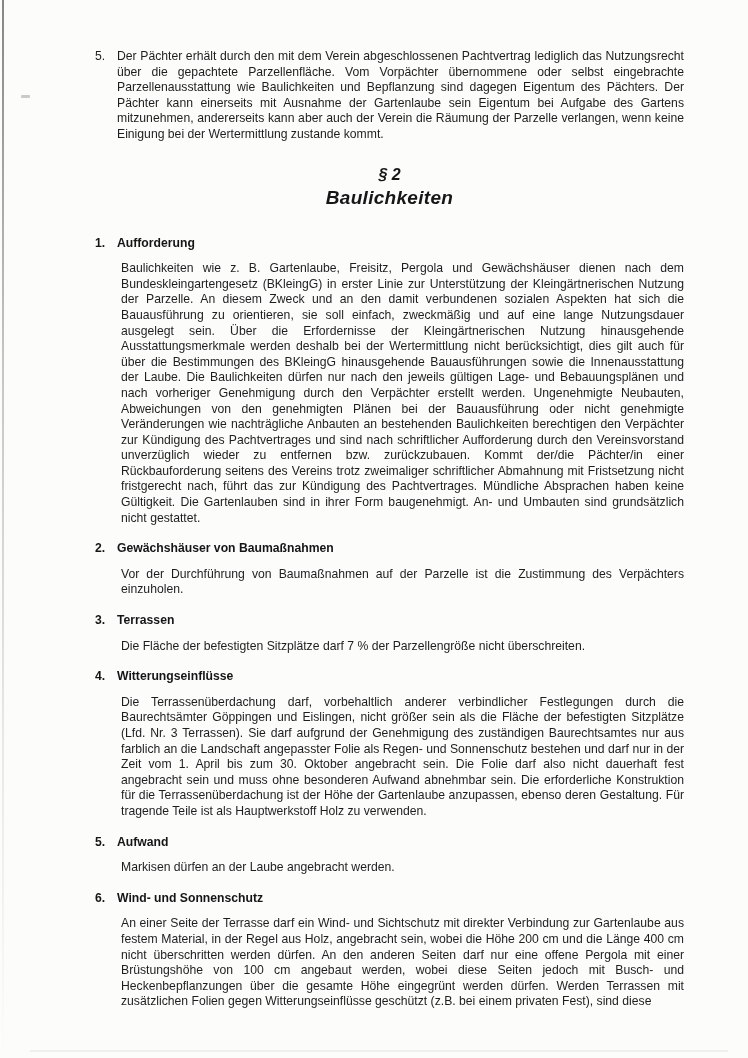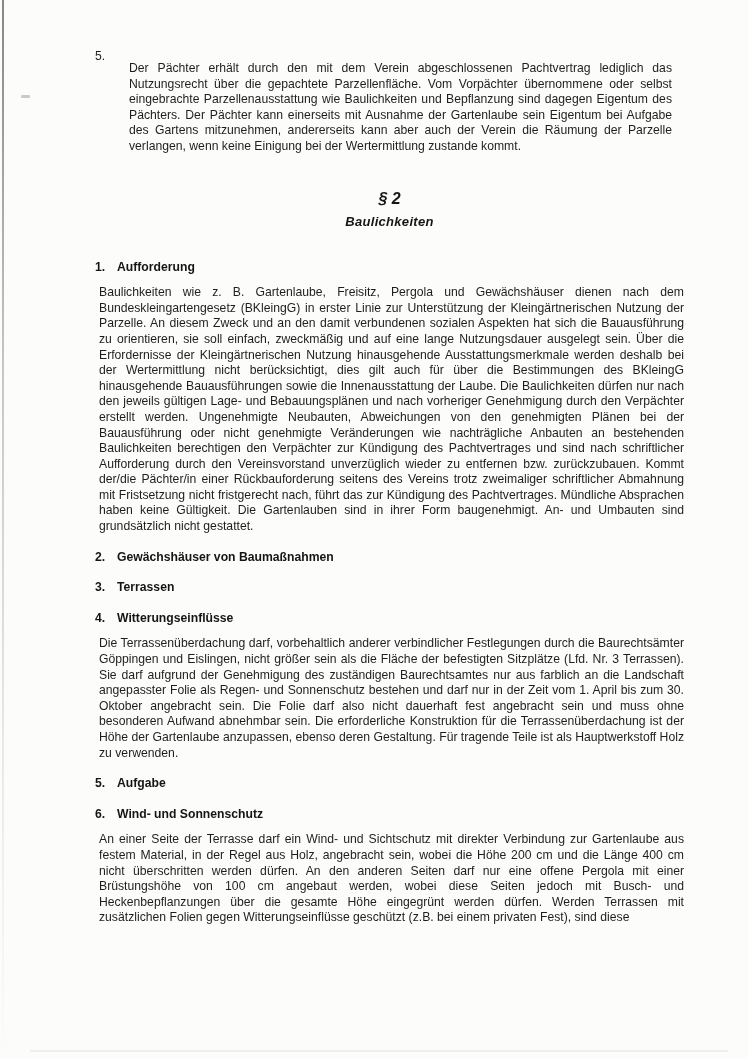--- a/index.html
+++ b/index.html
@@ -18,38 +18,38 @@
     position: absolute;
     left: 95px;
     right: 64px;
     top: 49px;
     font-size: 12.2px;
     line-height: 15.6px;
   }
   .item { display: flex; }
   .num { flex: 0 0 22px; }
   .body-text, .section-body {
-    margin: 12px;
+    margin: 0;
     flex: 1;
     text-align: justify;
     text-justify: inter-word;
   }
   .intro-item { margin-bottom: 21px; }
   .chapter-heading {
     text-align: center;
     font-weight: bold;
     font-style: italic;
     margin: 0 0 26px 0;
     color: #161616;
   }
   .chapter-heading .mark  { font-size: 16px;   line-height: 22px; }
-  .chapter-heading .title { font-size: 13px; line-height: 24px; letter-spacing: .3px; }
+  .chapter-heading .title { font-size: 19px; line-height: 24px; letter-spacing: .3px; }
   .section { margin-top: 15px; }
   .section-head { font-weight: bold; color: #151515; }
-  .section-body { margin: 10px 0 0 4px; }
+  .section-body { margin: 10px 0 0 26px; }
   
   .scan-line {
     position: absolute;
     left: 2px; top: 0;
     width: 2px; height: 100%;
     background: linear-gradient(
       to bottom,
       rgba(55,55,55,0.60) 0%,
       rgba(110,110,110,0.38) 35%,
       rgba(150,150,150,0.20) 70%,
@@ -97,42 +97,45 @@
         <span class="section-title">Aufforderung</span>
       </div>
       <p class="section-body">Baulichkeiten wie z. B. Gartenlaube, Freisitz, Pergola und Gewächshäuser dienen nach dem Bundeskleingartengesetz (BKleingG) in erster Linie zur Unterstützung der Kleingärtnerischen Nutzung der Parzelle. An diesem Zweck und an den damit verbundenen sozialen Aspekten hat sich die Bauausführung zu orientieren, sie soll einfach, zweckmäßig und auf eine lange Nutzungsdauer ausgelegt sein. Über die Erfordernisse der Kleingärtnerischen Nutzung hinausgehende Ausstattungsmerkmale werden deshalb bei der Wertermittlung nicht berücksichtigt, dies gilt auch für über die Bestimmungen des BKleingG hinausgehende Bauausführungen sowie die Innenausstattung der Laube. Die Baulichkeiten dürfen nur nach den jeweils gültigen Lage- und Bebauungsplänen und nach vorheriger Genehmigung durch den Verpächter erstellt werden. Ungenehmigte Neubauten, Abweichungen von den genehmigten Plänen bei der Bauausführung oder nicht genehmigte Veränderungen wie nachträgliche Anbauten an bestehenden Baulichkeiten berechtigen den Verpächter zur Kündigung des Pachtvertrages und sind nach schriftlicher Aufforderung durch den Vereinsvorstand unverzüglich wieder zu entfernen bzw. zurückzubauen. Kommt der/die Pächter/in einer Rückbauforderung seitens des Vereins trotz zweimaliger schriftlicher Abmahnung mit Fristsetzung nicht fristgerecht nach, führt das zur Kündigung des Pachtvertrages. Mündliche Absprachen haben keine Gültigkeit. Die Gartenlauben sind in ihrer Form baugenehmigt. An- und Umbauten sind grundsätzlich nicht gestattet.</p>
     </div>
 
     <div class="section">
       <div class="item section-head">
         <span class="num">2.</span>
         <span class="section-title">Gewächshäuser von Baumaßnahmen</span>
       </div>
+      <p class="section-body">Vor der Durchführung von Baumaßnahmen auf der Parzelle ist die Zustimmung des Verpächters einzuholen.</p>
     </div>
 
     <div class="section">
       <div class="item section-head">
         <span class="num">3.</span>
         <span class="section-title">Terrassen</span>
       </div>
+      <p class="section-body">Die Fläche der befestigten Sitzplätze darf 7 % der Parzellengröße nicht überschreiten.</p>
     </div>
 
     <div class="section">
       <div class="item section-head">
         <span class="num">4.</span>
         <span class="section-title">Witterungseinflüsse</span>
       </div>
       <p class="section-body">Die Terrassenüberdachung darf, vorbehaltlich anderer verbindlicher Festlegungen durch die Baurechtsämter Göppingen und Eislingen, nicht größer sein als die Fläche der befestigten Sitzplätze (Lfd. Nr. 3 Terrassen). Sie darf aufgrund der Genehmigung des zuständigen Baurechtsamtes nur aus farblich an die Landschaft angepasster Folie als Regen- und Sonnenschutz bestehen und darf nur in der Zeit vom 1. April bis zum 30. Oktober angebracht sein. Die Folie darf also nicht dauerhaft fest angebracht sein und muss ohne besonderen Aufwand abnehmbar sein. Die erforderliche Konstruktion für die Terrassenüberdachung ist der Höhe der Gartenlaube anzupassen, ebenso deren Gestaltung. Für tragende Teile ist als Hauptwerkstoff Holz zu verwenden.</p>
     </div>
 
     <div class="section">
       <div class="item section-head">
         <span class="num">5.</span>
-        <span class="section-title">Aufgabe</span>
+        <span class="section-title">Aufwand</span>
       </div>
+      <p class="section-body">Markisen dürfen an der Laube angebracht werden.</p>
     </div>
 
     <div class="section">
       <div class="item section-head">
         <span class="num">6.</span>
         <span class="section-title">Wind- und Sonnenschutz</span>
       </div>
       <p class="section-body">An einer Seite der Terrasse darf ein Wind- und Sichtschutz mit direkter Verbindung zur Gartenlaube aus festem Material, in der Regel aus Holz, angebracht sein, wobei die Höhe 200 cm und die Länge 400 cm nicht überschritten werden dürfen. An den anderen Seiten darf nur eine offene Pergola mit einer Brüstungshöhe von 100 cm angebaut werden, wobei diese Seiten jedoch mit Busch- und Heckenbepflanzungen über die gesamte Höhe eingegrünt werden dürfen. Werden Terrassen mit zusätzlichen Folien gegen Witterungseinflüsse geschützt (z.B. bei einem privaten Fest), sind diese</p>
     </div>
 

